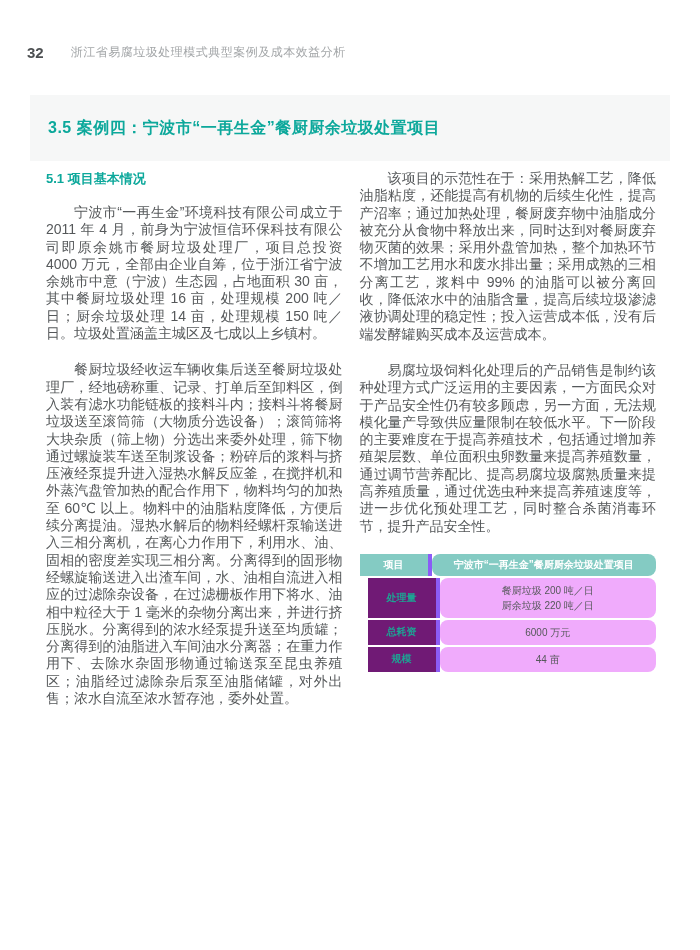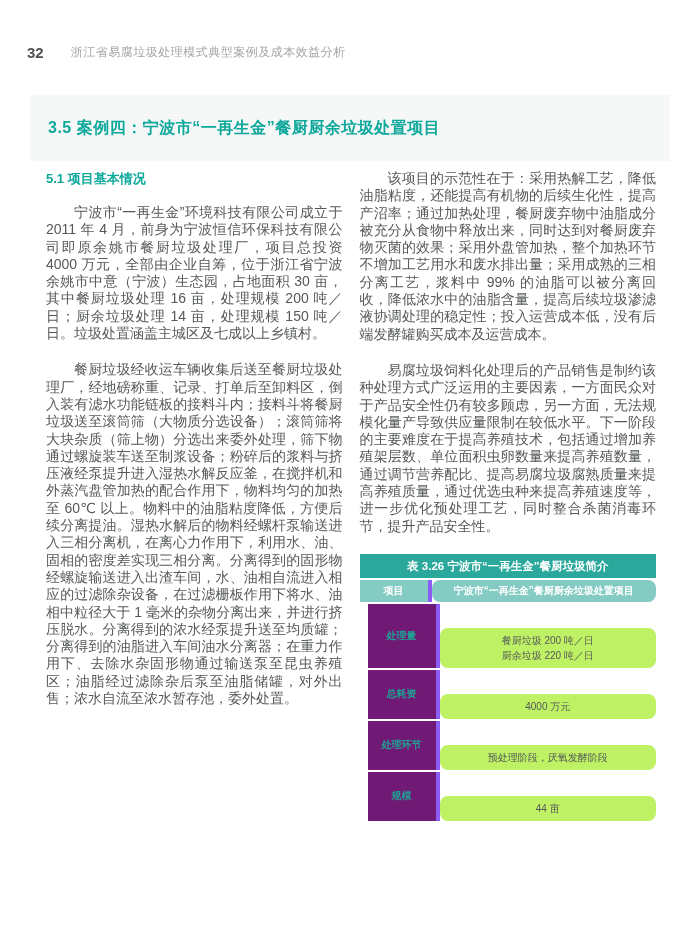--- a/index.html
+++ b/index.html
@@ -120,24 +120,23 @@
     padding-top: 4px;
     padding-bottom: 4px;
   }
   .t-body .t-label {
     background: #701a75;
     color: #1fa193;
     font-weight: bold;
     margin-left: 8px;
   }
   .t-body .t-value {
-    background: #bef264;
+    background: #f0abfc;
     color: #55585a;
     line-height: 15px;
-    margin-top: 24px;
   }
 </style>
 </head>
 <body>
 
 <div class="page">
 
   <div class="page-header">
     <span class="page-num">32</span>
     <span class="running-title">浙江省易腐垃圾处理模式典型案例及成本效益分析</span>
@@ -153,48 +152,41 @@
       <h2 class="section-heading">5.1 项目基本情况</h2>
       <p>宁波市“一再生金”环境科技有限公司成立于 2011 年 4 月，前身为宁波恒信环保科技有限公司即原余姚市餐厨垃圾处理厂，项目总投资 4000 万元，全部由企业自筹，位于浙江省宁波余姚市中意（宁波）生态园，占地面积 30 亩，其中餐厨垃圾处理 16 亩，处理规模 200 吨／日；厨余垃圾处理 14 亩，处理规模 150 吨／日。垃圾处置涵盖主城区及七成以上乡镇村。</p>
       <p>餐厨垃圾经收运车辆收集后送至餐厨垃圾处理厂，经地磅称重、记录、打单后至卸料区，倒入装有滤水功能链板的接料斗内；接料斗将餐厨垃圾送至滚筒筛（大物质分选设备）；滚筒筛将大块杂质（筛上物）分选出来委外处理，筛下物通过螺旋装车送至制浆设备；粉碎后的浆料与挤压液经泵提升进入湿热水解反应釜，在搅拌机和外蒸汽盘管加热的配合作用下，物料均匀的加热至 60℃ 以上。物料中的油脂粘度降低，方便后续分离提油。湿热水解后的物料经螺杆泵输送进入三相分离机，在离心力作用下，利用水、油、固相的密度差实现三相分离。分离得到的固形物经螺旋输送进入出渣车间，水、油相自流进入相应的过滤除杂设备，在过滤栅板作用下将水、油相中粒径大于 1 毫米的杂物分离出来，并进行挤压脱水。分离得到的浓水经泵提升送至均质罐；分离得到的油脂进入车间油水分离器；在重力作用下、去除水杂固形物通过输送泵至昆虫养殖区；油脂经过滤除杂后泵至油脂储罐，对外出售；浓水自流至浓水暂存池，委外处置。</p>
     </div>
 
     <div class="col col-right">
       <p>该项目的示范性在于：采用热解工艺，降低油脂粘度，还能提高有机物的后续生化性，提高产沼率；通过加热处理，餐厨废弃物中油脂成分被充分从食物中释放出来，同时达到对餐厨废弃物灭菌的效果；采用外盘管加热，整个加热环节不增加工艺用水和废水排出量；采用成熟的三相分离工艺，浆料中 99% 的油脂可以被分离回收，降低浓水中的油脂含量，提高后续垃圾渗滤液协调处理的稳定性；投入运营成本低，没有后端发酵罐购买成本及运营成本。</p>
       <p>易腐垃圾饲料化处理后的产品销售是制约该种处理方式广泛运用的主要因素，一方面民众对于产品安全性仍有较多顾虑，另一方面，无法规模化量产导致供应量限制在较低水平。下一阶段的主要难度在于提高养殖技术，包括通过增加养殖架层数、单位面积虫卵数量来提高养殖数量，通过调节营养配比、提高易腐垃圾腐熟质量来提高养殖质量，通过优选虫种来提高养殖速度等，进一步优化预处理工艺，同时整合杀菌消毒环节，提升产品安全性。</p>
 
       <div class="info-table">
-        <div class="t-title">表 3.26 宁波市“一再生金”餐厨垃圾简介</div>
 
         <div class="t-row t-head">
           <div class="t-label">项目</div>
           <div class="t-value">宁波市“一再生金”餐厨厨余垃圾处置项目</div>
         </div>
 
         <div class="t-row t-body">
           <div class="t-label">处理量</div>
           <div class="t-value">
             <span>餐厨垃圾 200 吨／日</span>
             <span>厨余垃圾 220 吨／日</span>
           </div>
         </div>
 
         <div class="t-row t-body">
           <div class="t-label">总耗资</div>
           <div class="t-value">
-            <span>4000 万元</span>
+            <span>6000 万元</span>
           </div>
         </div>
 
-        <div class="t-row t-body">
-          <div class="t-label">处理环节</div>
-          <div class="t-value">
-            <span>预处理阶段，厌氧发酵阶段</span>
-          </div>
-        </div>
 
         <div class="t-row t-body">
           <div class="t-label">规模</div>
           <div class="t-value">
             <span>44 亩</span>
           </div>
         </div>
 
       </div>
     </div>

